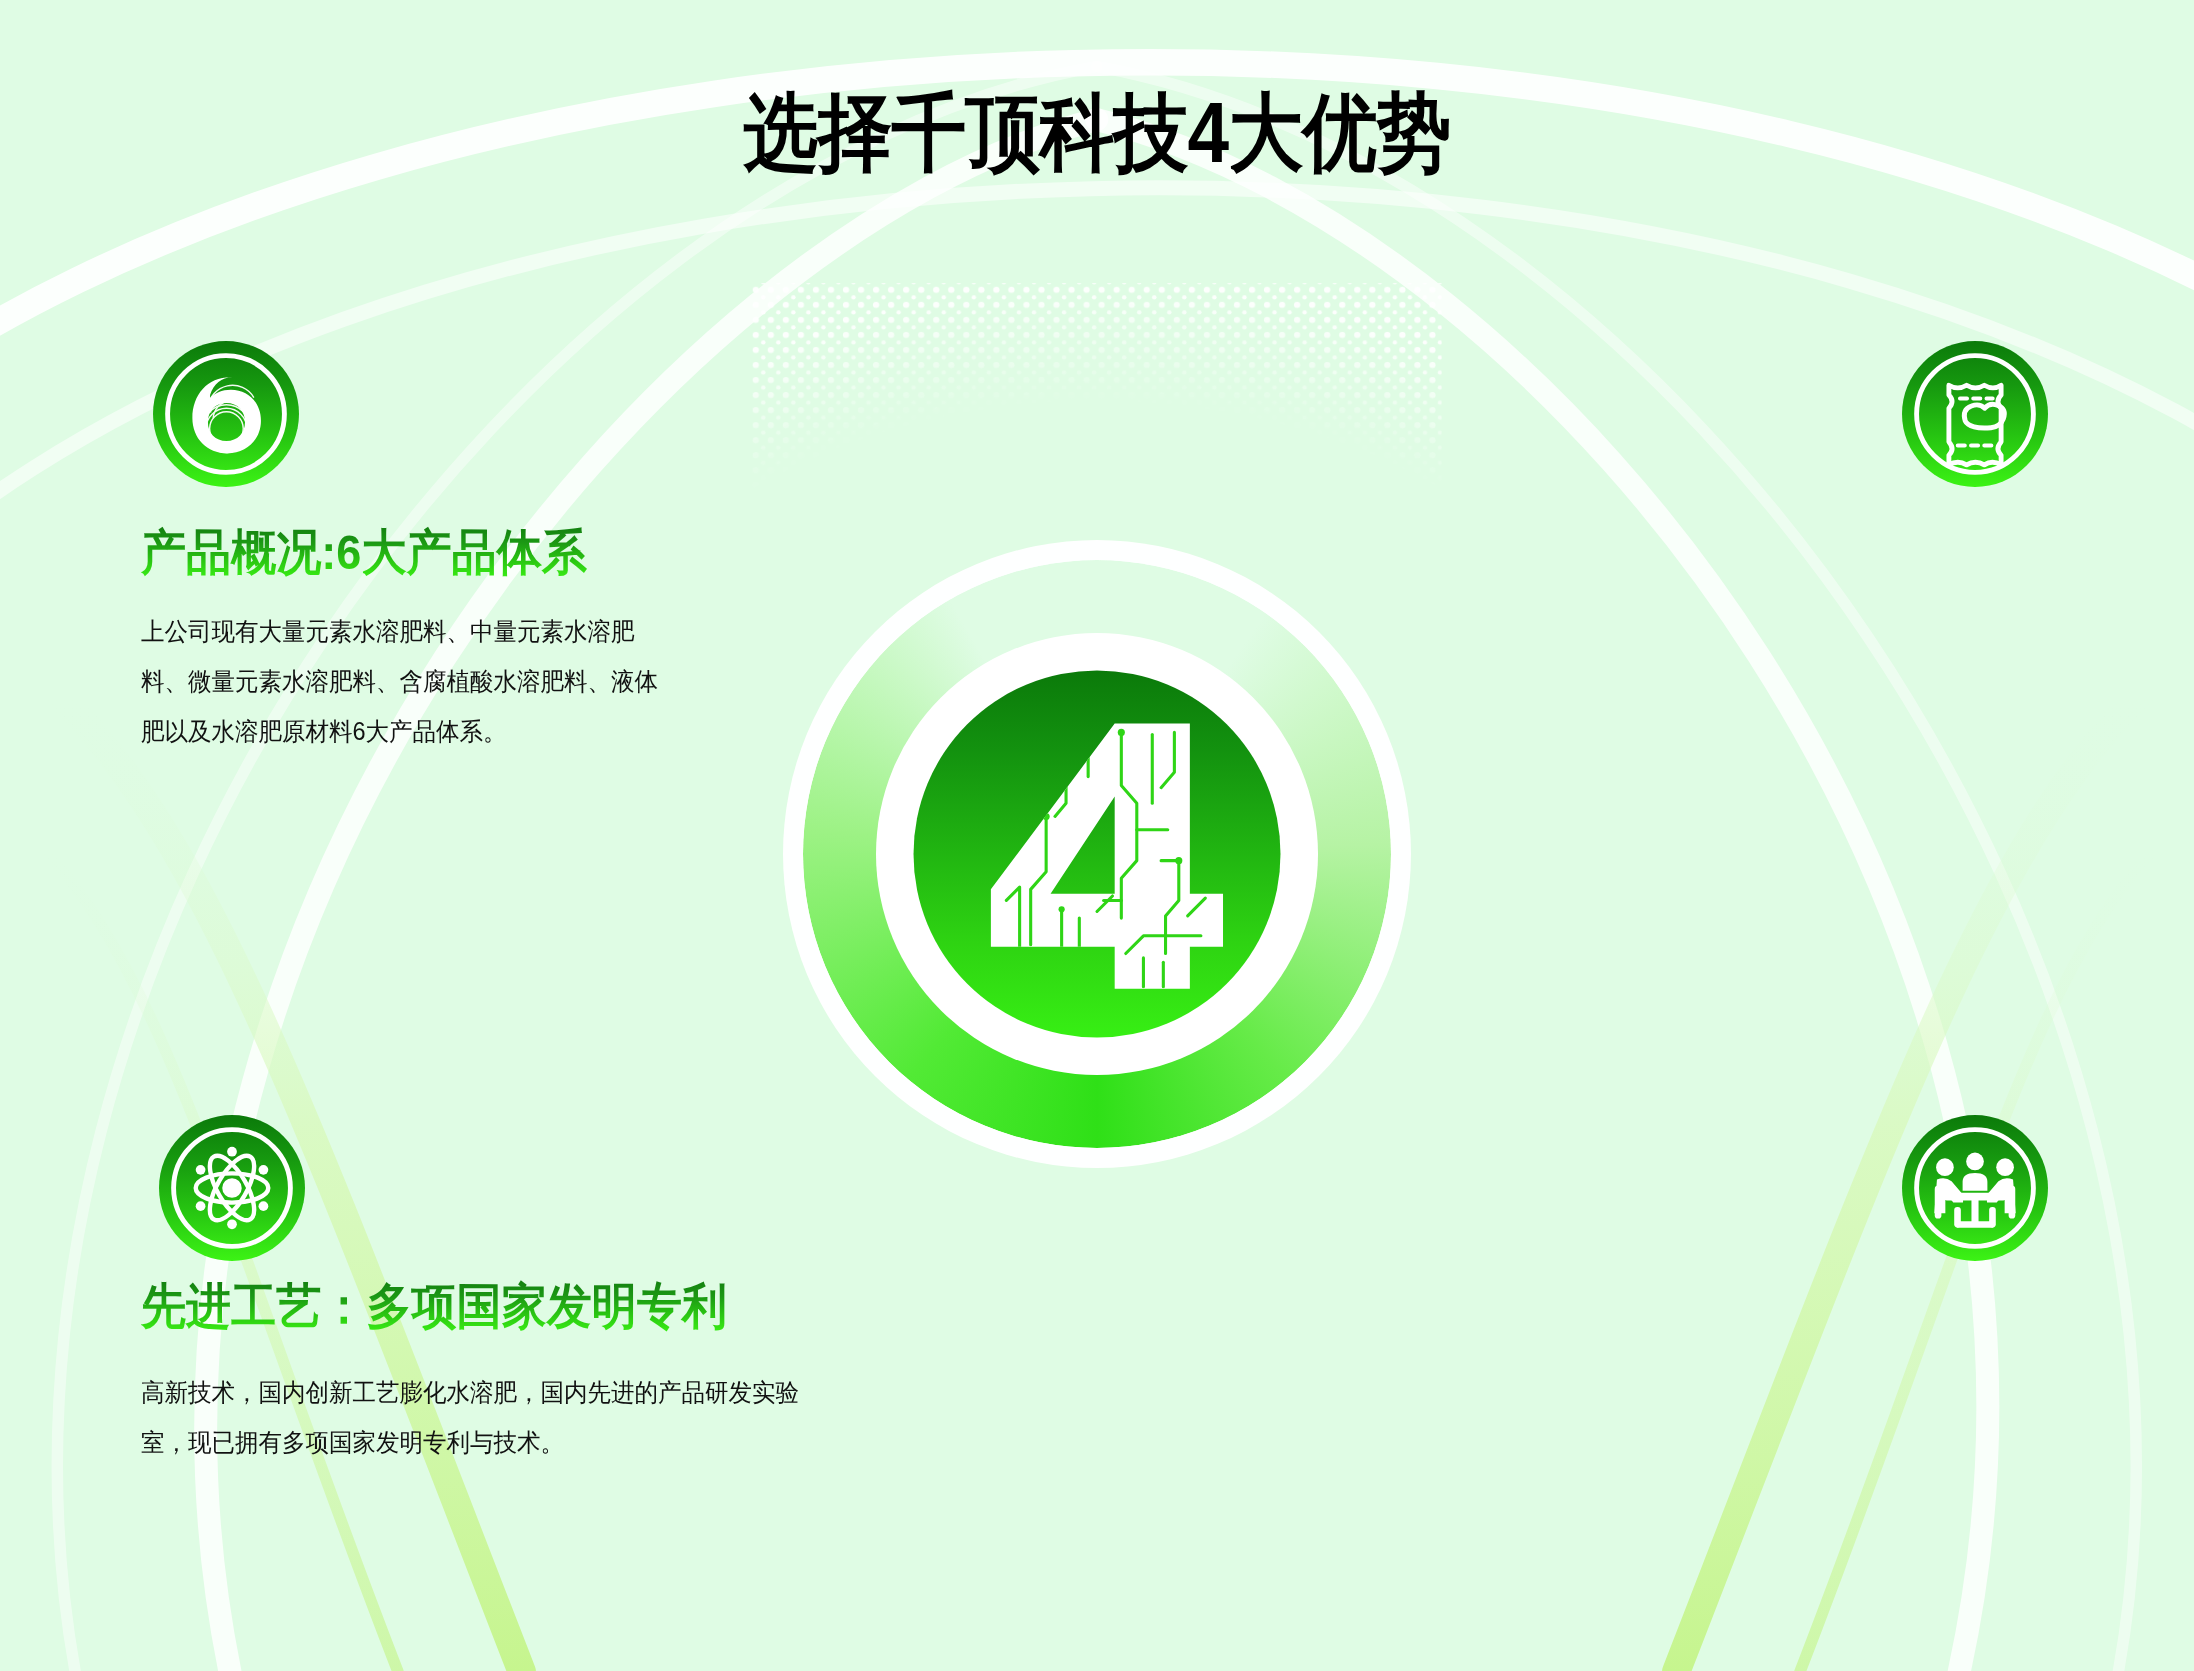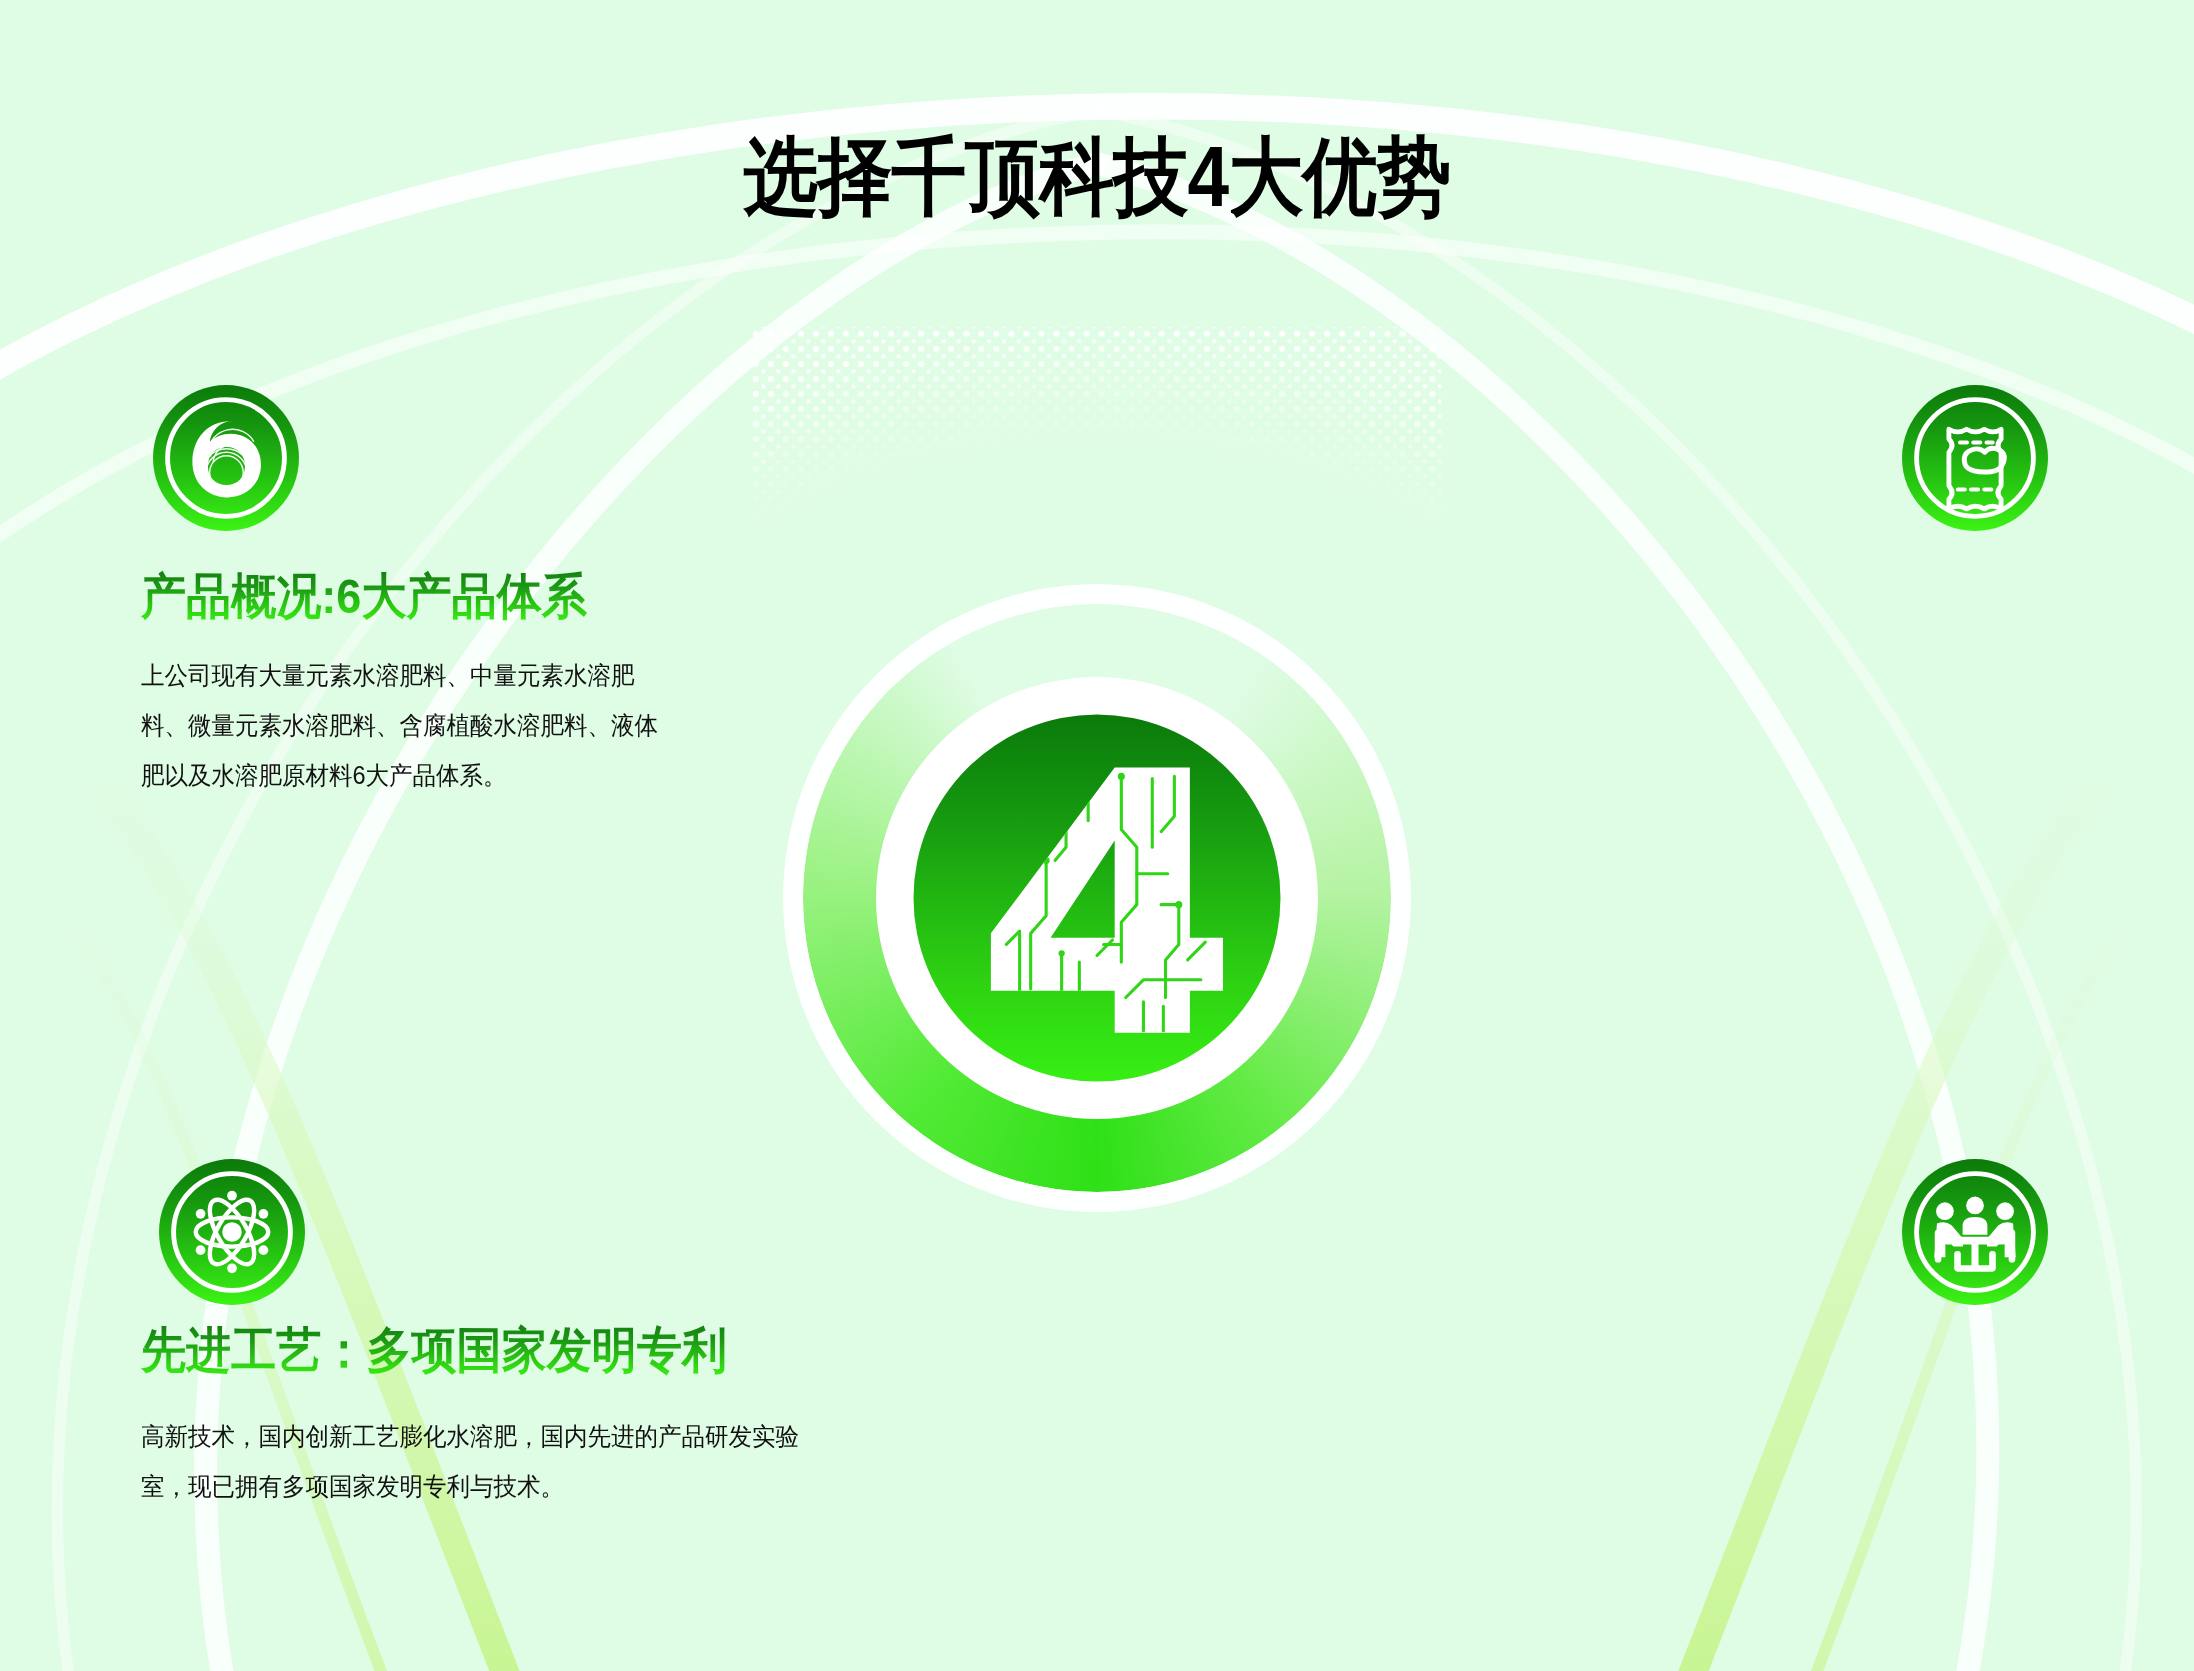--- a/index.html
+++ b/index.html
@@ -4,21 +4,21 @@
 <title>选择千顶科技4大优势</title>
 <style>
   html,body{margin:0;padding:0;}
   body{
     width:2194px;height:1672px;
     background:#dffce4;
     font-family:"Liberation Sans","DejaVu Sans",sans-serif;
     overflow:hidden;
     position:relative;
   }
-  .stage{position:absolute;inset:0;overflow:hidden;margin-top:44px;}
+  .stage{position:absolute;inset:0;overflow:hidden;}
 
   
   .bg-svg{position:absolute;left:0;top:0;width:2194px;height:1672px;}
 
   
   .page-title{
     position:absolute;left:0;right:0;top:88px;
     text-align:center;
     font-size:85px;
     line-height:1.05;

